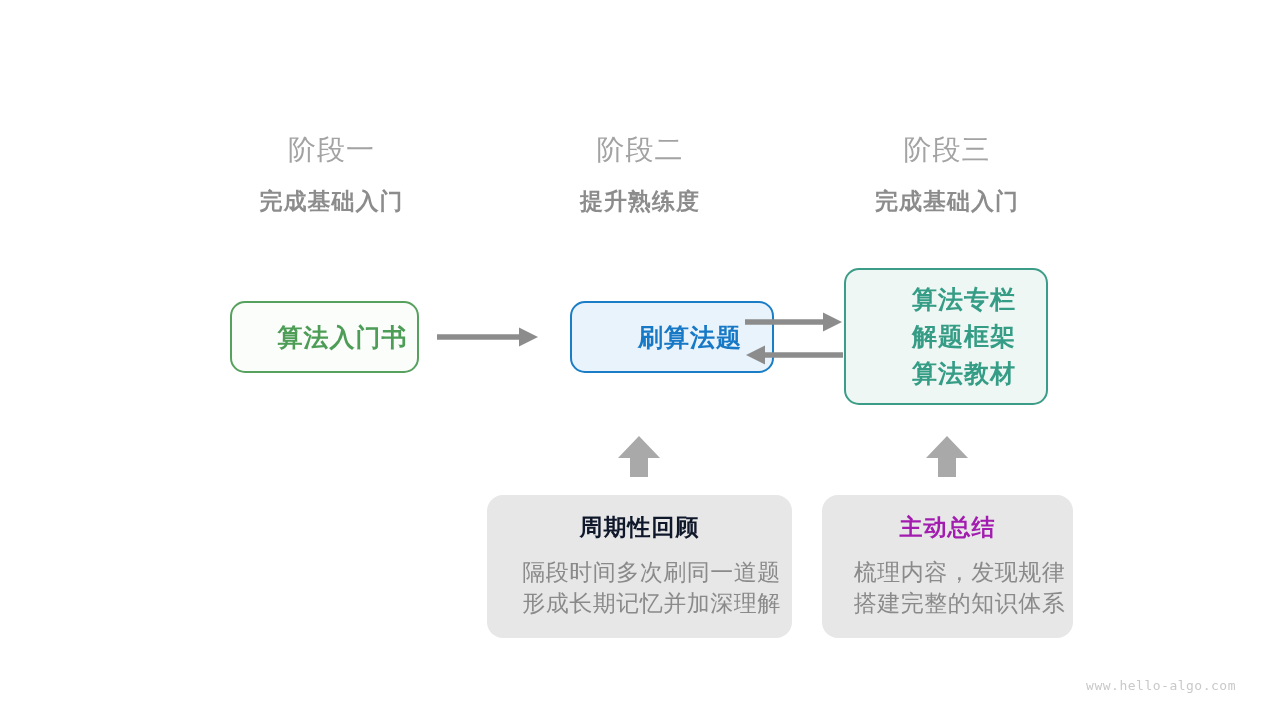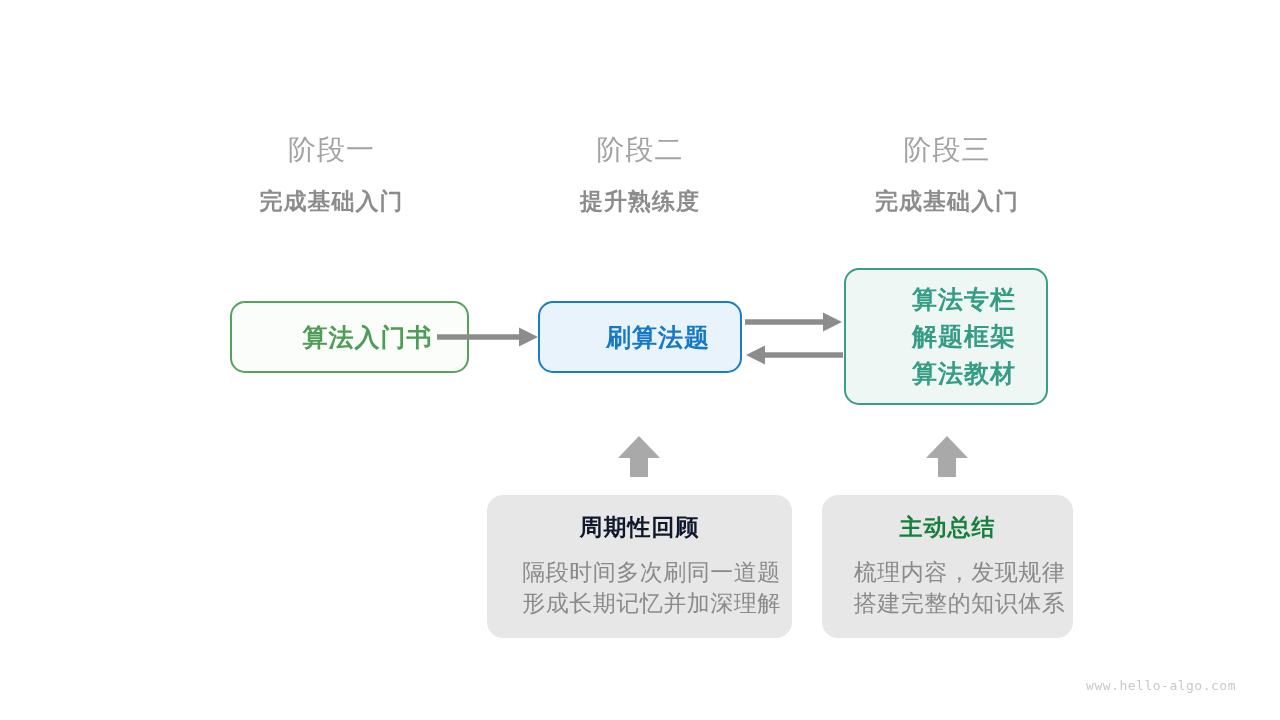--- a/index.html
+++ b/index.html
@@ -18,41 +18,41 @@
 
   
   .node {
     position: absolute;
     display: flex; flex-direction: column; align-items: center; justify-content: center;
     border-radius: 15px;
     font-weight: 700; font-size: 25px; letter-spacing: 1px;
     text-align: center;
     padding-left: 36px;
   }
-  .node-green  { left: 230px; top: 301px; width: 239px; height: 72px;  border: 2.5px solid #57a15e; background: #fbfdfb; color: #4d9d57; }
-  .node-blue   { left: 538px; top: 301px; width: 204px; height: 72px;  border: 2.5px solid #1a7dc6; background: #e9f3fc; color: #1779c6; }
+  .node-green  { left: 230px; top: 301px; width: 189px; height: 72px;  border: 2.5px solid #57a15e; background: #fbfdfb; color: #4d9d57; }
+  .node-blue   { left: 570px; top: 301px; width: 204px; height: 72px;  border: 2.5px solid #1a7dc6; background: #e9f3fc; color: #1779c6; }
   .node-teal   { left: 844px; top: 268px; width: 204px; height: 137px; border: 2.5px solid #3b9c87; background: #eef7f4; color: #359c85; }
   .node-teal .node-line { line-height: 37px; }
 
   
   .arrow-layer { position: absolute; left: 0; top: 0; width: 1280px; height: 720px; pointer-events: none; }
 
   
   .note {
     position: absolute;
     background: #e7e7e7;
     border-radius: 16px;
     text-align: center;
     padding-top: 19px;
   }
   #note1 { left: 487px; top: 495px; width: 305px; height: 143px; }
   #note2 { left: 822px; top: 495px; width: 251px; height: 143px; }
   .note-title { font-size: 23px; font-weight: 700; letter-spacing: 1px; line-height: 26px; }
   .note-title-blue { color: #0f172a; }
-  .note-title-teal { color: #15803d; }
+  .note-title-teal { color: #a21caf; }
   .note-body { margin-top: 17px; font-size: 23px; color: #8a8a8a; line-height: 31px; letter-spacing: 0.5px; margin-left: 24px; }
 
   
   .watermark {
     position: absolute; right: 44px; top: 678px;
     font-family: "DejaVu Sans Mono", monospace;
     font-size: 13px; color: #c9c9c9; letter-spacing: 0.5px;
   }
 </style>
 </head>

